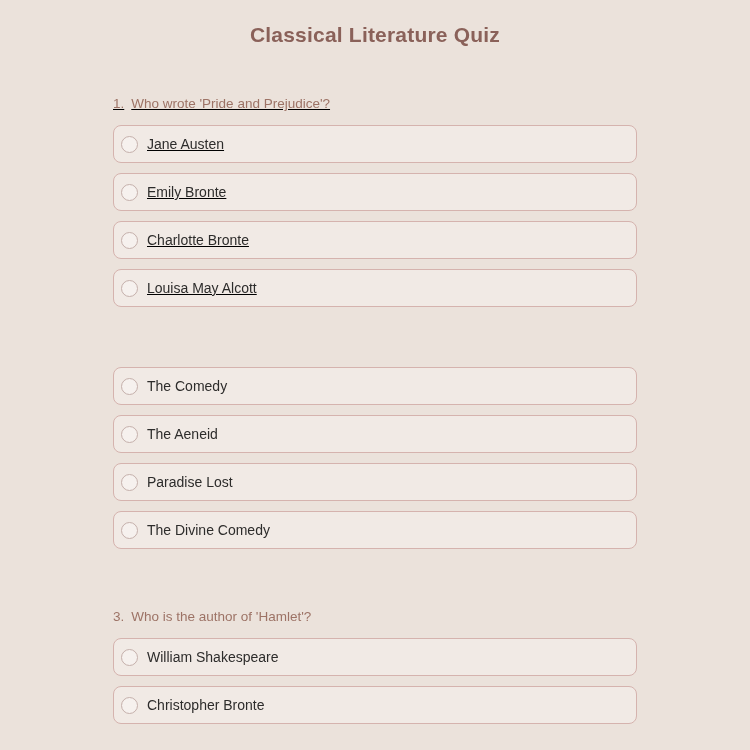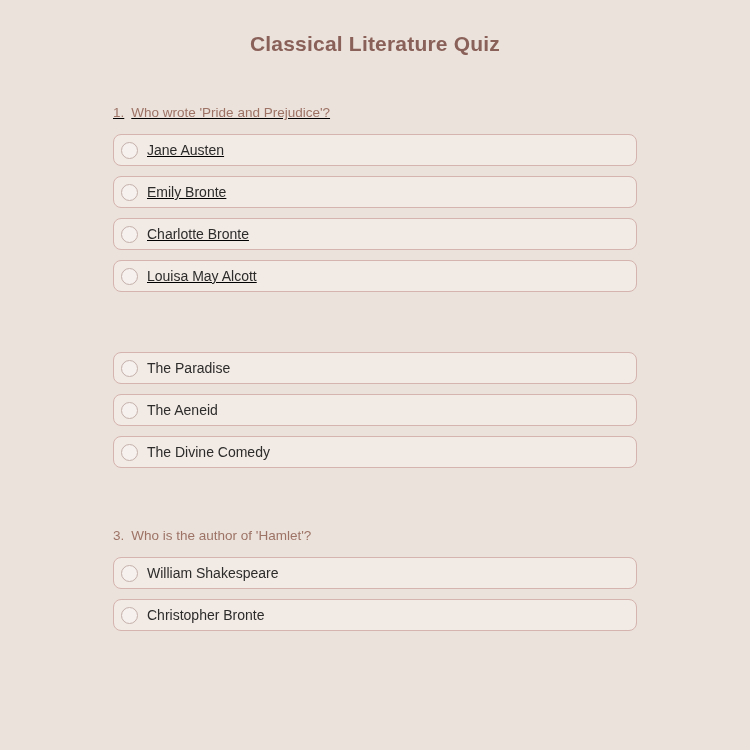--- a/index.html
+++ b/index.html
@@ -13,21 +13,21 @@
     background: #ebe2db;
     font-family: "Liberation Sans", sans-serif;
     -webkit-font-smoothing: antialiased;
   }
   .quiz-container {
     width: 524px;
     margin: 0 auto;
   }
   .page-title {
     margin: 0;
-    padding-top: 32px;
+    padding-top: 23px;
     text-align: center;
     font-size: 21px;
     line-height: 23px;
     font-weight: 700;
     color: #8a6159;
     letter-spacing: 0.2px;
   }
   .question-section {
     margin-top: 60px;
   }
@@ -40,21 +40,21 @@
     line-height: 16px;
     font-weight: 500;
     color: #9d7366;
     margin-bottom: 13px;
   }
   .question-number {
     margin-right: 7px;
   }
   .answer-option {
     box-sizing: border-box;
-    height: 32px;
+    height: 38px;
     margin-bottom: 10px;
     display: flex;
     align-items: center;
     padding: 0 12px 0 7px;
     background: #f1eae5;
     border: 1px solid #d5b3ae;
     border-radius: 8px;
     cursor: pointer;
   }
   .radio {
@@ -97,25 +97,29 @@
     </div>
     <div class="answer-option">
       <span class="radio"></span>
       <span class="option-label">Louisa May Alcott</span>
     </div>
   </div>
 
   <div class="question-section">
     <div class="answer-option">
       <span class="radio"></span>
-      <span class="option-label">The Paradise</span>
+      <span class="option-label">The Comedy</span>
     </div>
     <div class="answer-option">
       <span class="radio"></span>
       <span class="option-label">The Aeneid</span>
+    </div>
+    <div class="answer-option">
+      <span class="radio"></span>
+      <span class="option-label">Paradise Lost</span>
     </div>
     <div class="answer-option">
       <span class="radio"></span>
       <span class="option-label">The Divine Comedy</span>
     </div>
   </div>
 
   <div class="question-section">
     <div class="question-label">
       <span class="question-number">3.</span><span>Who is the author of 'Hamlet'?</span>

